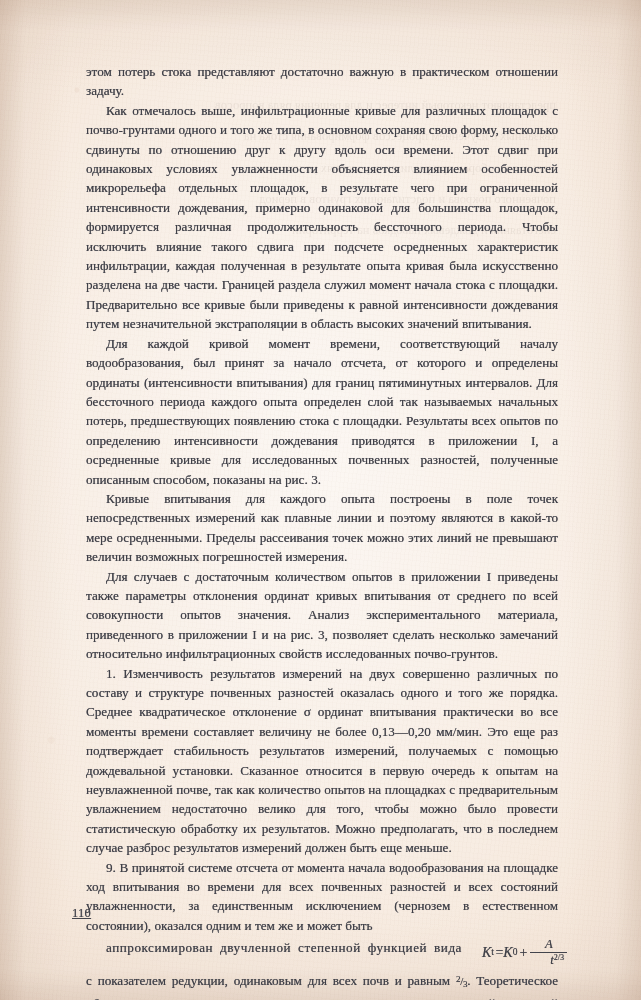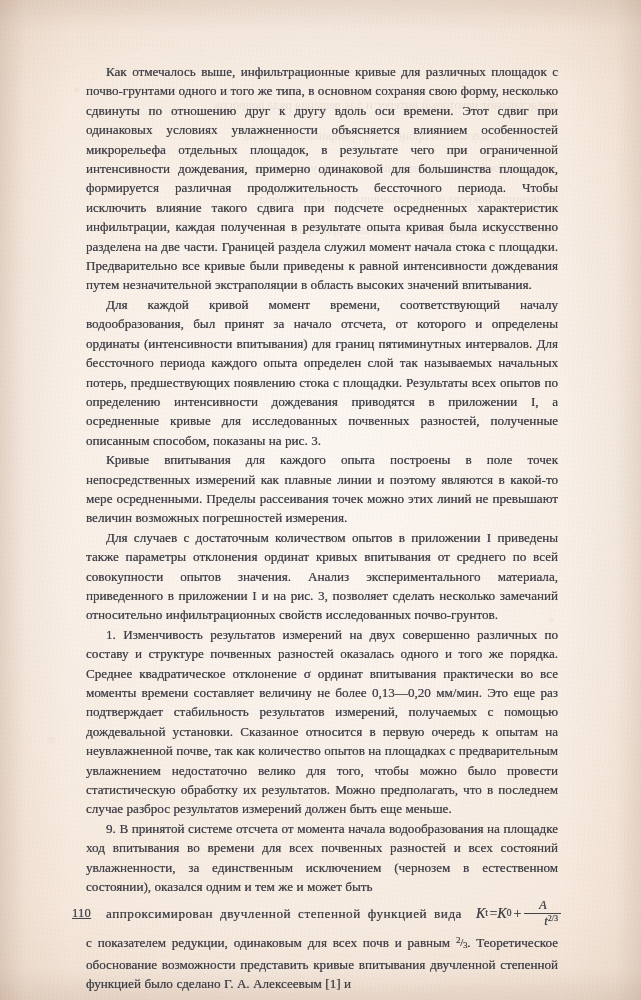--- a/index.html
+++ b/index.html
@@ -97,23 +97,22 @@
 
   
   .ink {
     text-shadow:
       0 0 0.45px rgba(63,64,72,0.55),
       0.35px 0 0.7px rgba(70,66,74,0.28);
   }
 
   .formula-line {
     display: flex;
-    align-items: center;
     justify-content: flex-start;
-    gap: 4px;
+    gap: 10px;
     text-indent: 0;
     margin-top: 3px;
     margin-bottom: 3px;
   }
   .formula-line .lead {
     text-indent: 20px;
     letter-spacing: 0.55px;
     word-spacing: 3.2px;
     white-space: nowrap;
   }
@@ -192,20 +191,21 @@
   <div id="showthrough">
     <p>представляют некоторый интерес и для решения ряда вопросов</p>
     <p>связанных с изучением процессов формирования стока на</p>
     <p>малых водосборах при различных условиях увлажнения</p>
     <p>почвенного покрова и подстилающих грунтов в период</p>
     <p>снеготаяния и дождевых паводков на территории</p>
   </div>
 
   <div id="textblock">
 
+    <p class="noindent ink">этом потерь стока представляют достаточно важную в практическом отношении задачу.</p>
     <p class="ink">Как отмечалось выше, инфильтрационные кривые для различных площадок с почво-грунтами одного и того же типа, в основном сохраняя свою форму, несколько сдвинуты по отношению друг к другу вдоль оси времени. Этот сдвиг при одинаковых условиях увлажненности объясняется влиянием особенностей микрорельефа отдельных площадок, в результате чего при ограниченной интенсивности дождевания, примерно одинаковой для большинства площадок, формируется различная продолжительность бессточного периода. Чтобы исключить влияние такого сдвига при подсчете осредненных характеристик инфильтрации, каждая полученная в результате опыта кривая была искусственно разделена на две части. Границей раздела служил момент начала стока с площадки. Предварительно все кривые были приведены к равной интенсивности дождевания путем незначительной экстраполяции в область высоких значений впитывания.</p>
     <p class="ink">Для каждой кривой момент времени, соответствующий началу водообразования, был принят за начало отсчета, от которого и определены ординаты (интенсивности впитывания) для границ пятиминутных интервалов. Для бессточного периода каждого опыта определен слой так называемых начальных потерь, предшествующих появлению стока с площадки. Результаты всех опытов по определению интенсивности дождевания приводятся в приложении I, а осредненные кривые для исследованных почвенных разностей, полученные описанным способом, показаны на рис. 3.</p>
     <p class="ink">Кривые впитывания для каждого опыта построены в поле точек непосредственных измерений как плавные линии и поэтому являются в какой-то мере осредненными. Пределы рассеивания точек можно этих линий не превышают величин возможных погрешностей измерения.</p>
     <p class="ink">Для случаев с достаточным количеством опытов в приложении I приведены также параметры отклонения ординат кривых впитывания от среднего по всей совокупности опытов значения. Анализ экспериментального материала, приведенного в приложении I и на рис. 3, позволяет сделать несколько замечаний относительно инфильтрационных свойств исследованных почво-грунтов.</p>
     <p class="ink">1. Изменчивость результатов измерений на двух совершенно различных по составу и структуре почвенных разностей оказалась одного и того же порядка. Среднее квадратическое отклонение σ ординат впитывания практически во все моменты времени составляет величину не более 0,13—0,20 мм/мин. Это еще раз подтверждает стабильность результатов измерений, получаемых с помощью дождевальной установки. Сказанное относится в первую очередь к опытам на неувлажненной почве, так как количество опытов на площадках с предварительным увлажнением недостаточно велико для того, чтобы можно было провести статистическую обработку их результатов. Можно предполагать, что в последнем случае разброс результатов измерений должен быть еще меньше.</p>
     <p class="ink">9. В принятой системе отсчета от момента начала водообразования на площадке ход впитывания во времени для всех почвенных разностей и всех состояний увлажненности, за единственным исключением (чернозем в естественном состоянии), оказался одним и тем же и может быть</p>
 
     <div class="formula-line ink">
       <span class="lead">аппроксимирован двучленной степенной функцией вида</span>
       <span class="frm">

